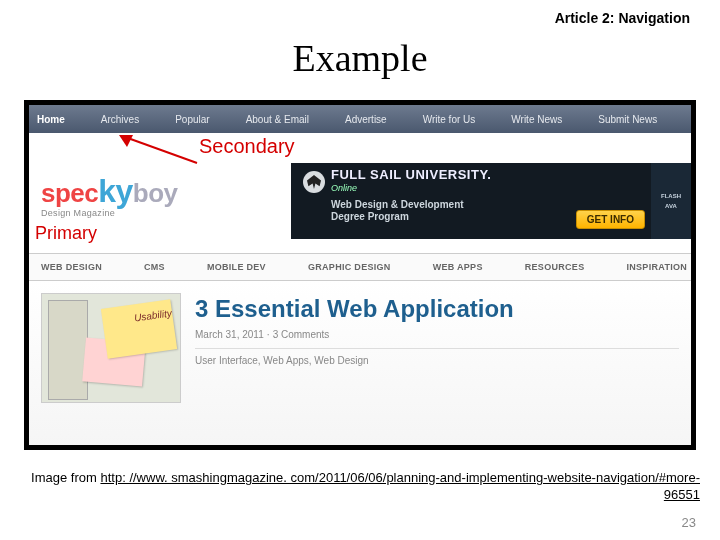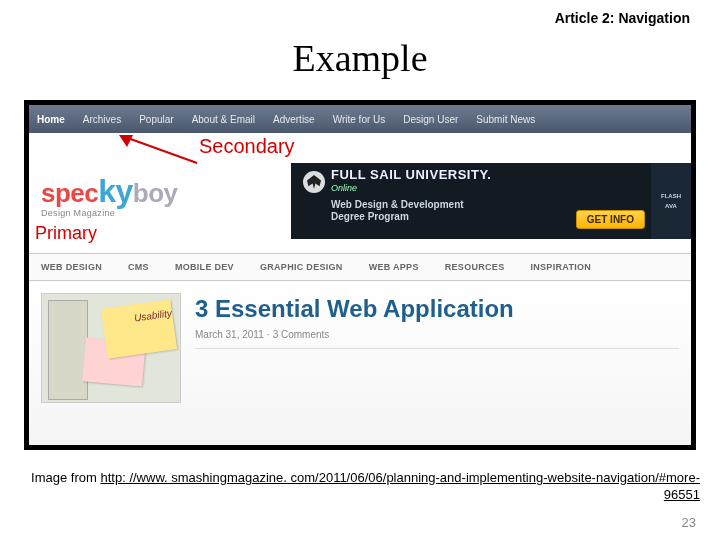--- a/index.html
+++ b/index.html
@@ -40,21 +40,21 @@
     overflow: hidden;
   }
   
   .secnav {
     width: 100%;
     height: 28px;
     background: linear-gradient(#6d7a8f, #4a586e);
     display: flex;
     align-items: center;
     padding: 0 8px;
-    gap: 18px;
+    gap: 36px;
   }
   .secnav .item {
     color: #e6e9ee;
     font-size: 10px;
     white-space: nowrap;
   }
   .secnav .item.home { font-weight: bold; color: #fff; }
   .midzone {
     position: relative;
     width: 100%;
@@ -134,21 +134,21 @@
   }
   .banner-side span { color:#c8d4e0; font-size:6px; font-weight:bold; }
   .prinav {
     width:100%;
     height:28px;
     border-top:1px solid #ccc;
     border-bottom:1px solid #ccc;
     background:#fafafa;
     display:flex;
     align-items:center;
-    gap:26px;
+    gap:42px;
     padding:0 12px;
   }
   .prinav .pitem {
     color:#666;
     font-size:9px;
     font-weight:bold;
     letter-spacing:0.3px;
     white-space:nowrap;
   }
   .article-zone {
@@ -208,21 +208,21 @@
 
 <div class="screenshot">
 
   <div class="secnav">
     <span class="item home">Home</span>
     <span class="item">Archives</span>
     <span class="item">Popular</span>
     <span class="item">About &amp; Email</span>
     <span class="item">Advertise</span>
     <span class="item">Write for Us</span>
-    <span class="item">Design User</span>
+    <span class="item">Write News</span>
     <span class="item">Submit News</span>
   </div>
 
   <div class="midzone">
     <div class="arrow-sec">
       <svg width="80" height="30">
           <line x1="78" y1="28" x2="6" y2="2" stroke="#d40000" stroke-width="2"></line>
           <polygon points="0,0 14,0 8,12" fill="#d40000"></polygon>
         </svg>
     </div>
@@ -270,20 +270,21 @@
       <div class="word">Usability</div>
     </div>
     <div class="article-text">
       <div class="article-title">
         <span>3 Essential Web Application</span><br>
       </div>
       <div class="article-meta">
         <span>March 31, 2011</span> · <span class="cm">3 Comments</span>
       </div>
       <div class="article-divider"></div>
+      <div class="article-tags">User Interface, Web Apps, Web Design</div>
     </div>
   </div>
 
 </div>
 
 <div class="caption">
   <span>Image from </span><a>http: //www. smashingmagazine. com/2011/06/06/planning-and-implementing-website-navigation/#more-96551</a>
 </div>
 
 <div class="pagenum">23</div>

